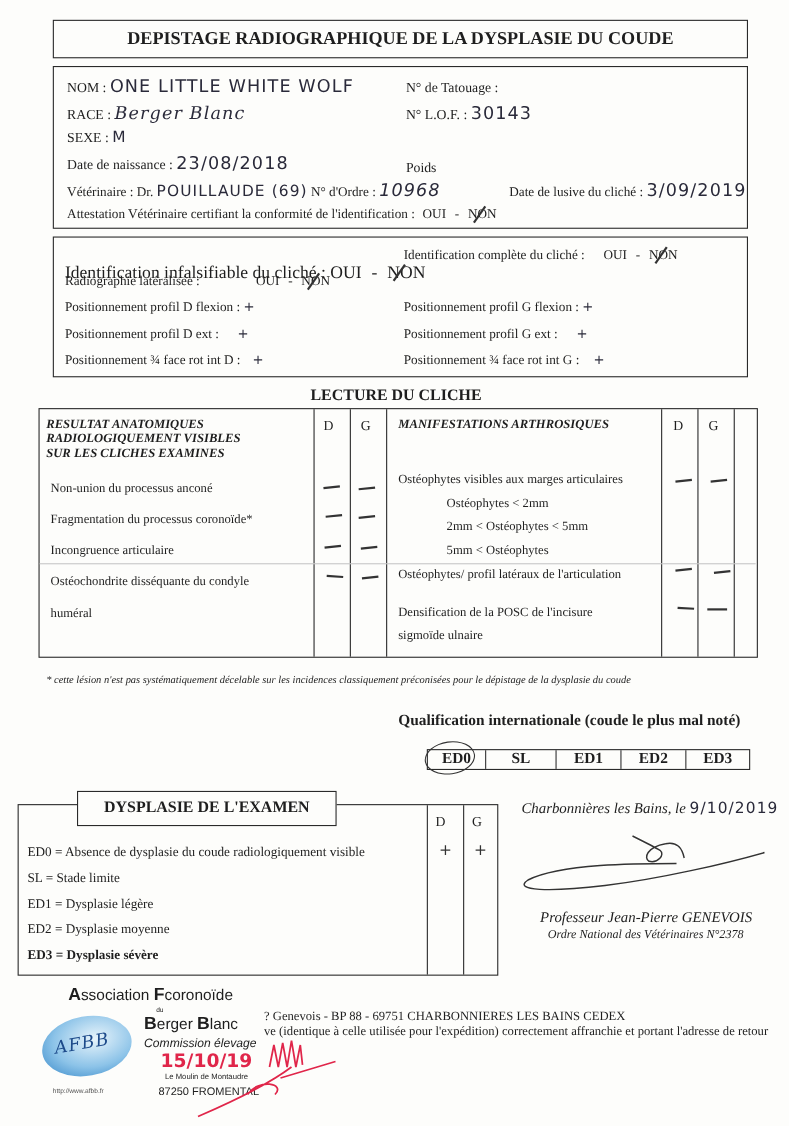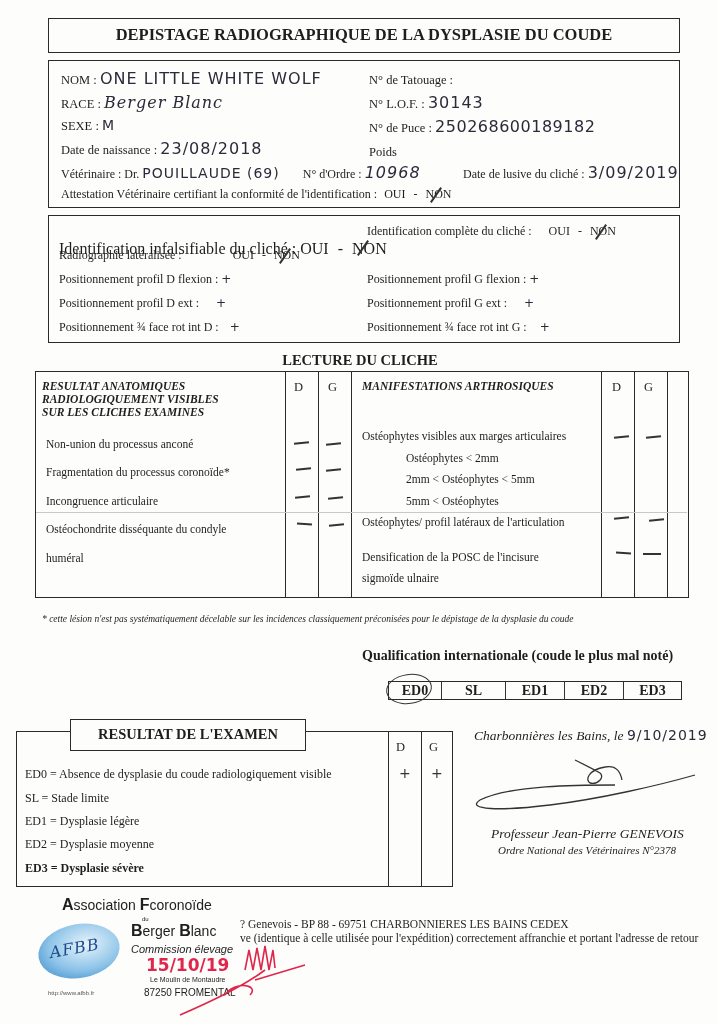--- a/index.html
+++ b/index.html
@@ -44,45 +44,41 @@
     <span>SEXE :</span>
     <span class="hw hw-md">M</span>
   </div>
   <div class="abs lbl" style="left:12px; top:78px;">
     <span>Date de naissance :</span>
     <span class="hw hw-lg">23/08/2018</span>
   </div>
   <div class="abs lbl" style="left:12px; top:102px; font-size:12px;">
     <span>Vétérinaire : Dr.</span>
     <span class="hw hw-md">POUILLAUDE (69)</span>
-    <span style="margin-left:20px;">N° d'Ordre :</span>
+    <span style="margin-left:0;">N° d'Ordre :</span>
     <span class="hw hw-lg ital">10968</span>
   </div>
   <div class="abs lbl" style="left:414px; top:102px; font-size:12px;">
     <span>Date de lusive du cliché :</span>
     <span class="hw hw-lg">3/09/2019</span>
   </div>
   <div class="abs lbl" style="left:12px; top:126px; font-size:12px;">
     <span>Attestation Vétérinaire certifiant la conformité de l'identification :</span>
     <span style="margin-left:4px;">OUI</span>
     <span style="margin:0 5px;">-</span>
     <span class="strike-non"><span>NON</span><span class="slash"></span></span>
   </div>
 
   <div class="abs lbl" style="left:320px; top:8px;">
     <span>N° de Tatouage :</span>
     <span class="hw hw-lg"></span>
   </div>
   <div class="abs lbl" style="left:320px; top:32px;">
     <span>N° L.O.F. :</span>
     <span class="hw hw-lg">30143</span>
-  </div>
-  <div class="abs lbl" style="left:320px; top:56px;">
-    <span>N° de Puce :</span>
-    <span class="hw hw-lg" style="letter-spacing:0.5px;">250268600189182</span>
   </div>
   <div class="abs lbl" style="left:320px; top:80px;">
     <span>Poids</span>
     <span class="hw hw-lg"></span>
   </div>
 </div>
 
 <div class="box" style="left:48px; top:215px; width:632px; height:128px; font-size:12px;">
   <div class="abs lbl" style="left:10px; top:24px; font-size:16px;">
     <span>Identification infalsifiable du cliché :</span>
@@ -206,21 +202,21 @@
   <div class="abs lbl" style="left:8px; top:35px; font-size:12px;">ED0 = Absence de dysplasie du coude radiologiquement visible</div>
   <div class="abs lbl" style="left:8px; top:59px; font-size:12px;">SL = Stade limite</div>
   <div class="abs lbl" style="left:8px; top:82px; font-size:12px;">ED1 = Dysplasie légère</div>
   <div class="abs lbl" style="left:8px; top:105px; font-size:12px;">ED2 = Dysplasie moyenne</div>
   <div class="abs lbl" style="left:8px; top:129px; font-size:12px;font-weight:bold;">ED3 = Dysplasie sévère</div>
 
   <div class="tick" style="left:382px; top:33px;">+</div>
   <div class="tick" style="left:414px; top:33px;">+</div>
 </div>
 <div class="abs" style="left:70px; top:719px; width:236px; height:32px; border:1.5px solid #2a2a2a; background:#fdfdfb;">
-  <div class="title" style="line-height:28px; font-size:14.5px;">RESULTAT DE L'EXAMEN</div>
+  <div class="title" style="line-height:28px; font-size:14.5px;">DYSPLASIE DE L'EXAMEN</div>
 </div>
 
 <div class="abs ital" style="left:474px; top:727px; font-size:13.5px; white-space:nowrap;">
   <span>Charbonnières les Bains, le</span>
   <span class="hw hw-md" style="font-style:normal;">9/10/2019</span>
 </div>
 <svg class="abs" style="left:470px; top:755px;" width="230" height="60" viewBox="0 0 230 60">
   <path d="M145 30 C 110 30, 40 30, 10 45 C -5 55, 30 56, 80 50 C 130 44, 190 30, 225 20" fill="none" stroke="#333" stroke-width="1.3"></path>
   <path d="M105 5 C 115 10, 125 15, 130 18 C 135 22, 128 30, 120 28 C 115 25, 118 15, 135 12 C 145 10, 150 15, 152 25" fill="none" stroke="#333" stroke-width="1.3"></path>
 </svg>

